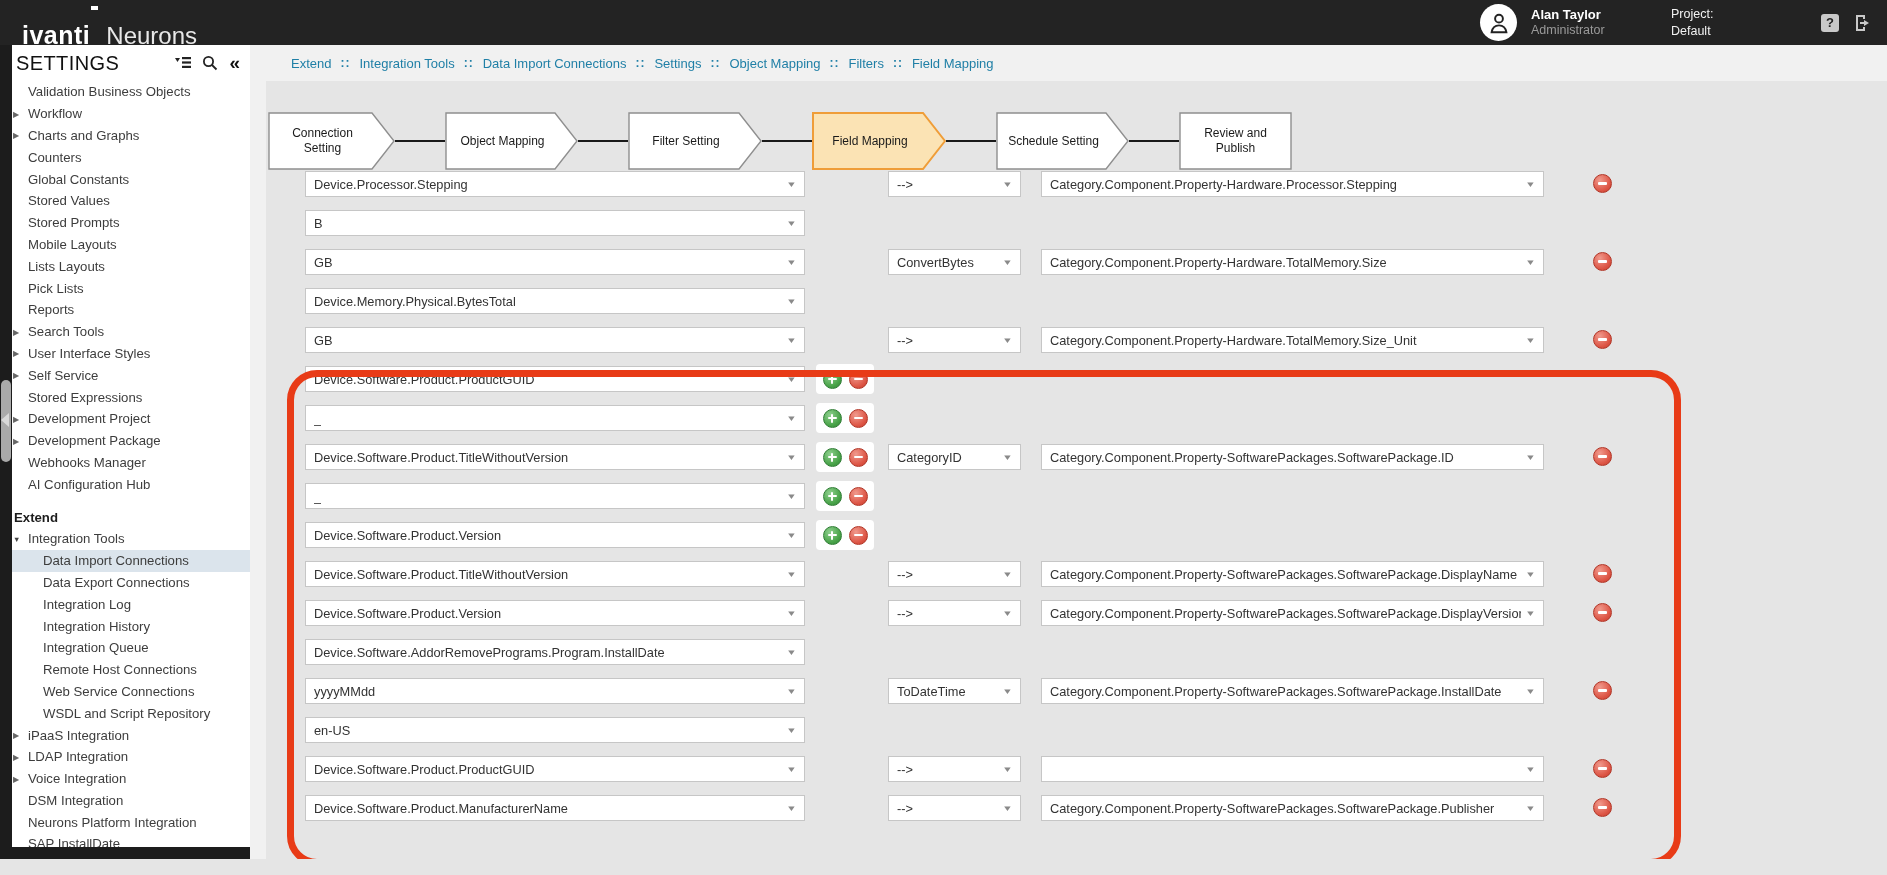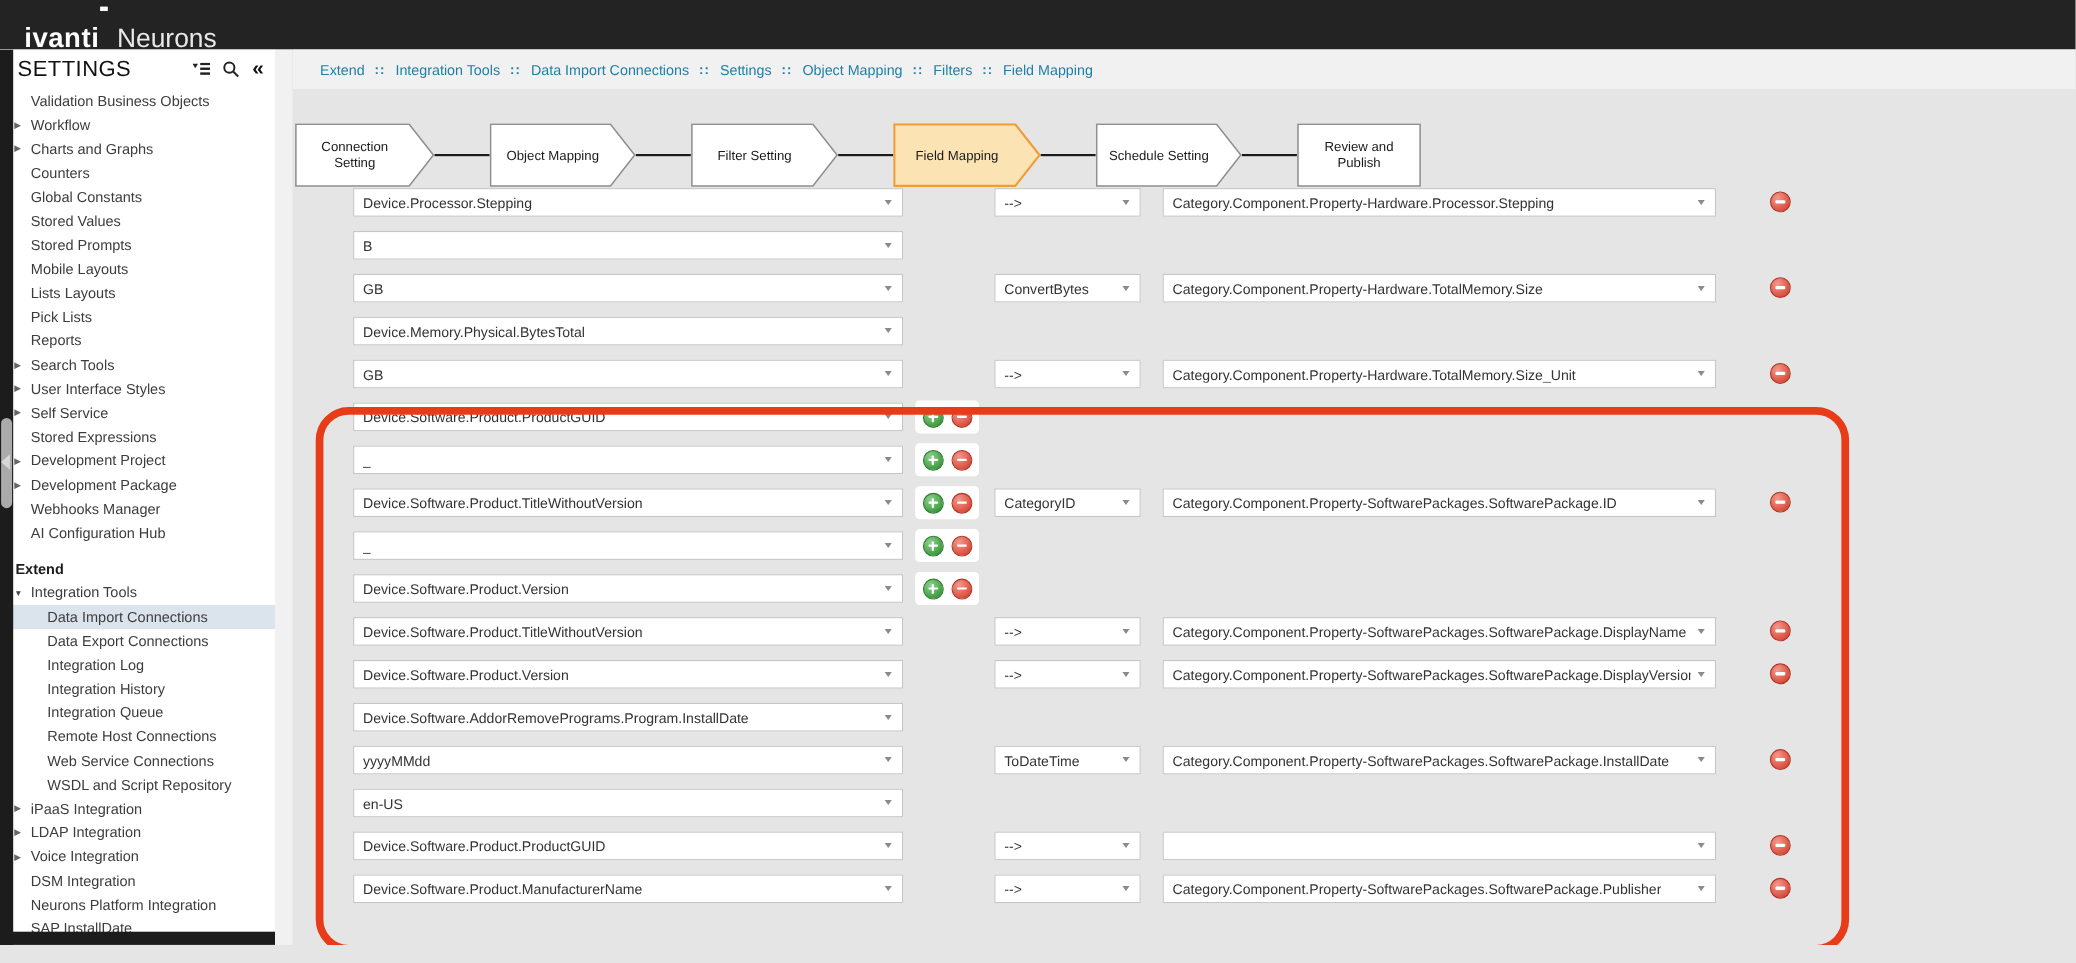--- a/index.html
+++ b/index.html
@@ -52,21 +52,21 @@
 
   
   .stepper { position:absolute; left:2px; top:67px; height:58px; display:flex; align-items:center; }
   .step { position:relative; height:58px; flex:none; cursor:pointer; }
   .step svg { position:absolute; inset:0; }
   .step .lbl { position:absolute; inset:0; display:flex; align-items:center; justify-content:center; text-align:center; font-size:12px; color:#1a1a1a; padding:4px 8px; line-height:1.25; }
   .step.pointed .lbl { padding-right:26px; }
   .connector { width:50px; height:2px; background:#1a1a1a; flex:none; }
 
   
-  .rows { position:absolute; left:16px; top:126px; right:0; }
+  .rows { position:absolute; left:0; top:126px; right:0; }
   .map-row { position:relative; height:26px; margin-bottom:13px; }
   .map-row.gap { margin-top:10px; }
   .dd { position:absolute; top:0; height:26px; background:#fff; border:1px solid #c6c6c6; display:flex; align-items:center; padding:0 22px 0 8px; font-size:12.8px; color:#333; cursor:pointer; overflow:hidden; }
   .dd .txt { white-space:nowrap; overflow:hidden; }
   .dd .caret { position:absolute; right:7px; top:50%; transform:translateY(-50%) scaleY(.72); font-size:11px; color:#8a8a8a; }
   .dd.source { left:39px; width:500px; }
   .dd.func   { left:622px; width:133px; }
   .dd.target { left:775px; width:503px; }
   .chip { position:absolute; left:550px; top:-2px; width:58px; height:30px; background:#fff; border-radius:4px; display:flex; align-items:center; justify-content:center; gap:7px; }
   .round-btn { width:19px; height:19px; border-radius:50%; display:flex; align-items:center; justify-content:center; color:#fff; font-size:14px; font-weight:700; line-height:1; cursor:pointer; }
@@ -84,20 +84,43 @@
 </head>
 <body>
 
 <div class="app">
 
   <header class="header">
     <div class="logo">
       <span class="logo-ivanti">ivanti</span>
       <span class="logo-flag"></span>
       <span class="logo-neurons">Neurons</span>
+    </div>
+    <div class="header-right">
+      <div class="avatar">
+        <svg width="26" height="26" viewBox="0 0 24 24">
+          <circle cx="12" cy="8" r="3.6" class="stroke-dark"></circle>
+          <path d="M5.2 20.5c.7-4.3 3.2-6.3 6.8-6.3s6.1 2 6.8 6.3z" class="stroke-dark"></path>
+        </svg>
+      </div>
+      <div class="user-block">
+        <div class="user-name">Alan Taylor</div>
+        <div class="user-role">Administrator</div>
+      </div>
+      <div class="project-block">
+        <div>Project:</div>
+        <div>Default</div>
+      </div>
+      <div class="help-icon">?</div>
+      <div class="logout-icon">
+        <svg width="20" height="20" viewBox="0 0 20 20" fill="#c9c9c9">
+          <path d="M3 2h9v4h-2V4H5v12h5v-2h2v4H3z"></path>
+          <path d="M11 7l5 3-5 3v-2H7V9h4z"></path>
+        </svg>
+      </div>
     </div>
   </header>
 
   <div class="body-row">
 
     <aside class="sidebar">
       <div class="side-track-left">
         <div class="side-thumb"></div>
         <div class="side-thumb-arrow"></div>
       </div>

